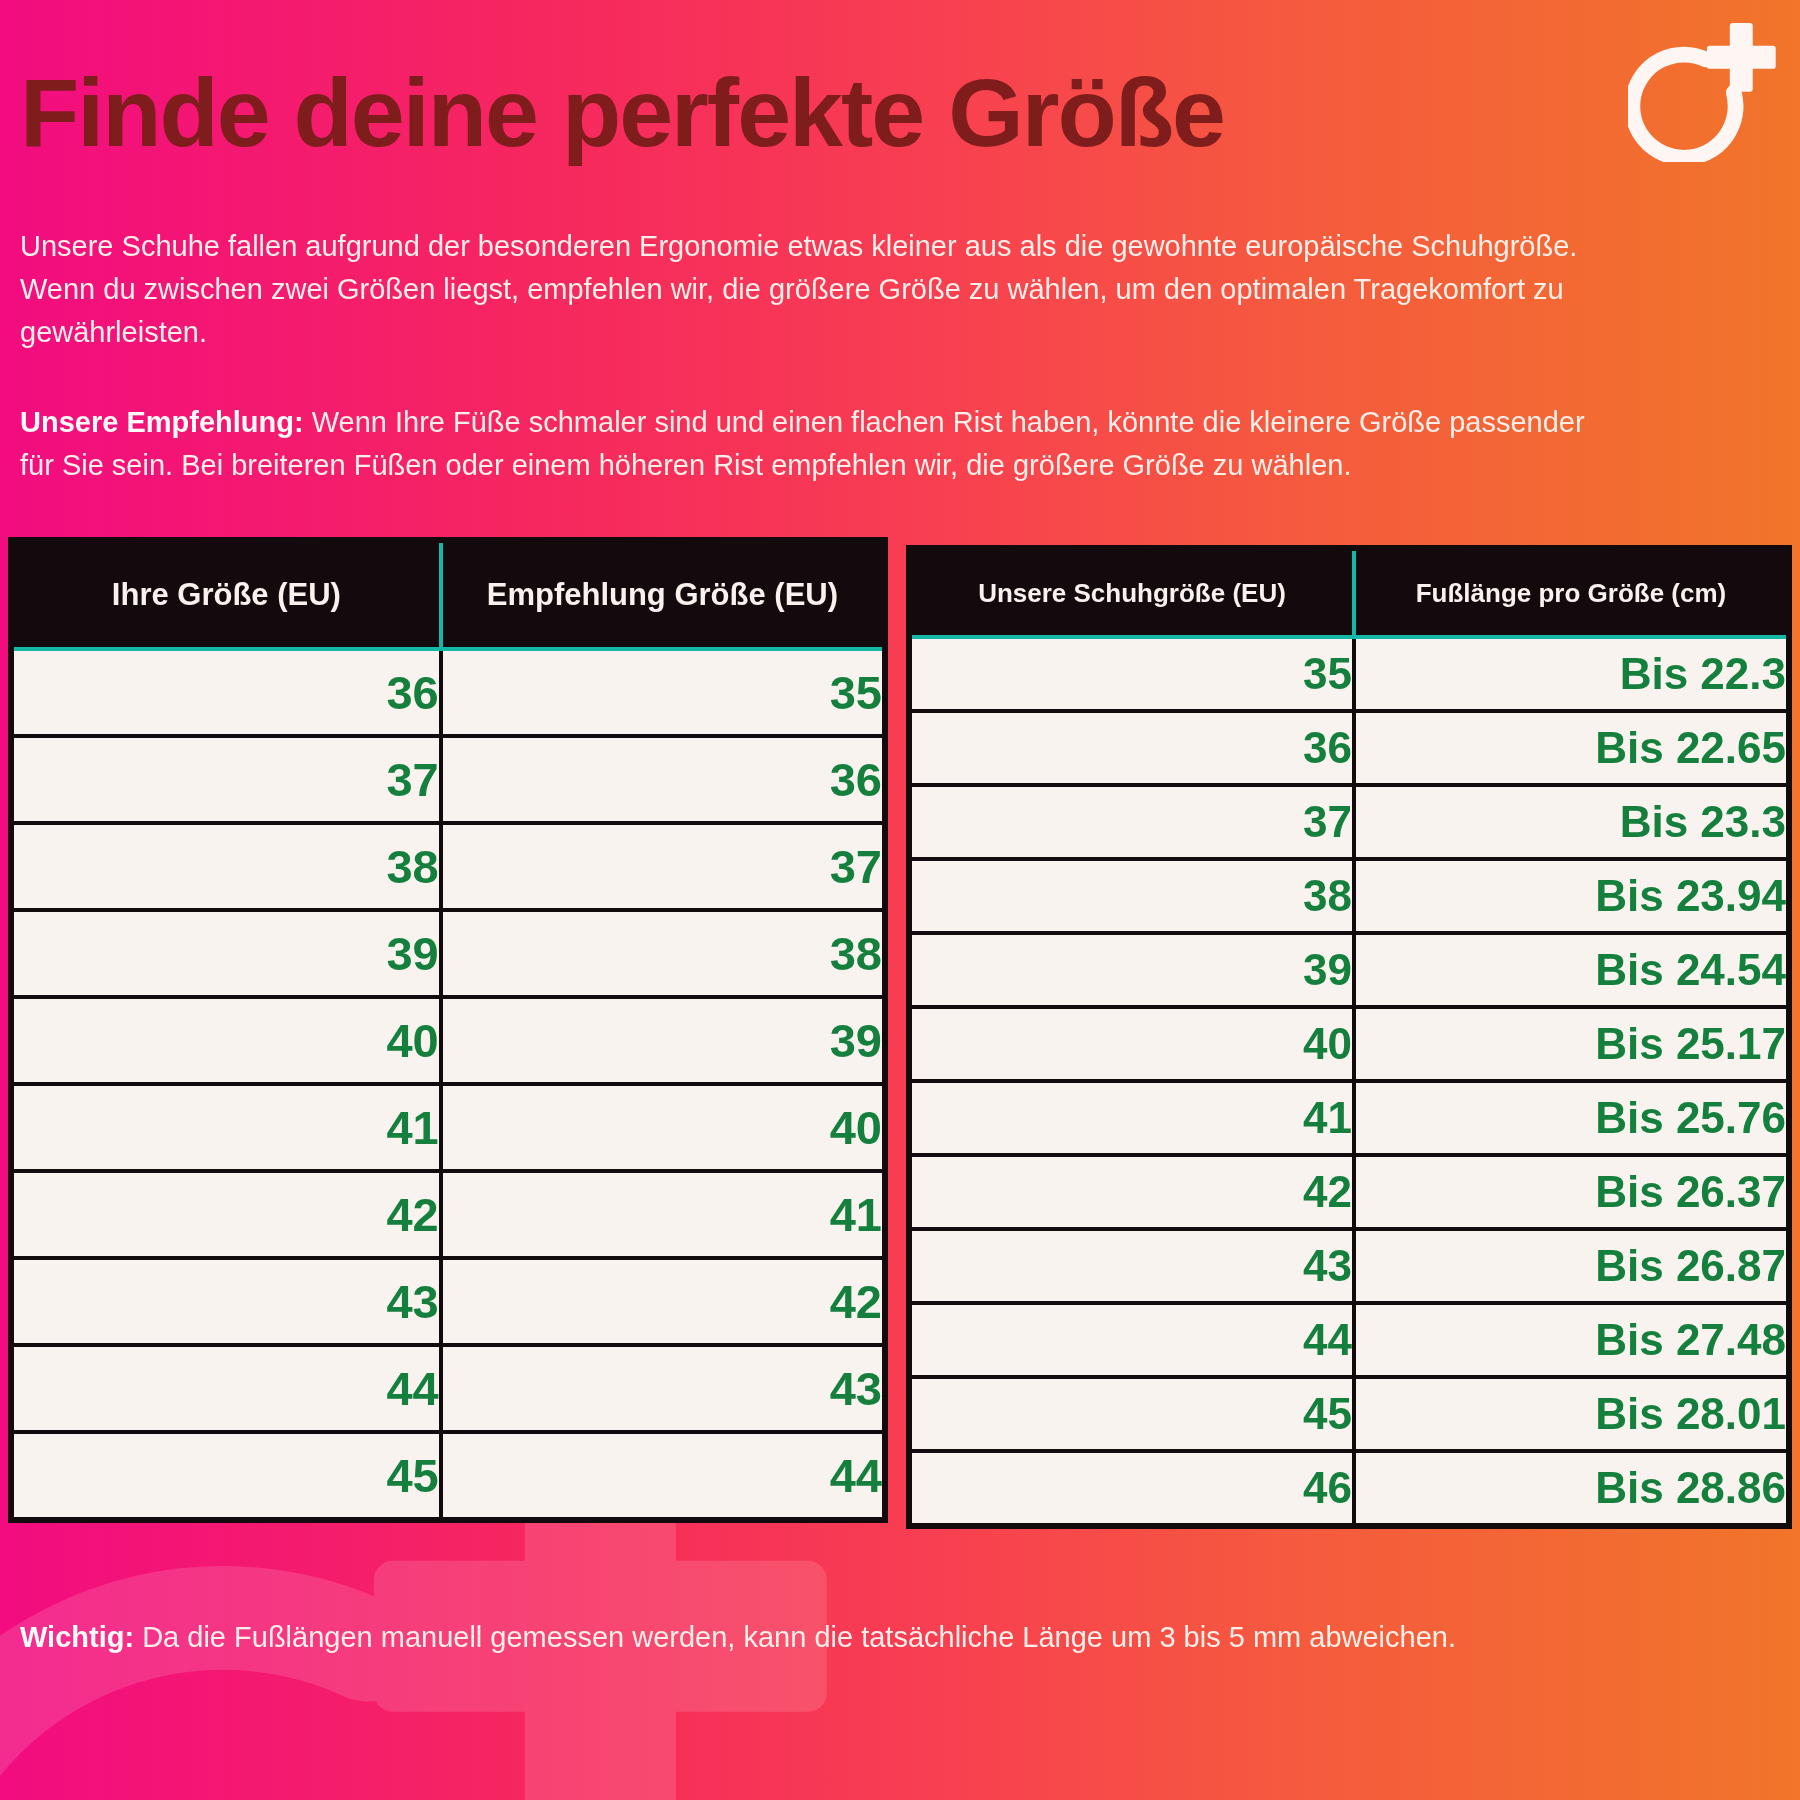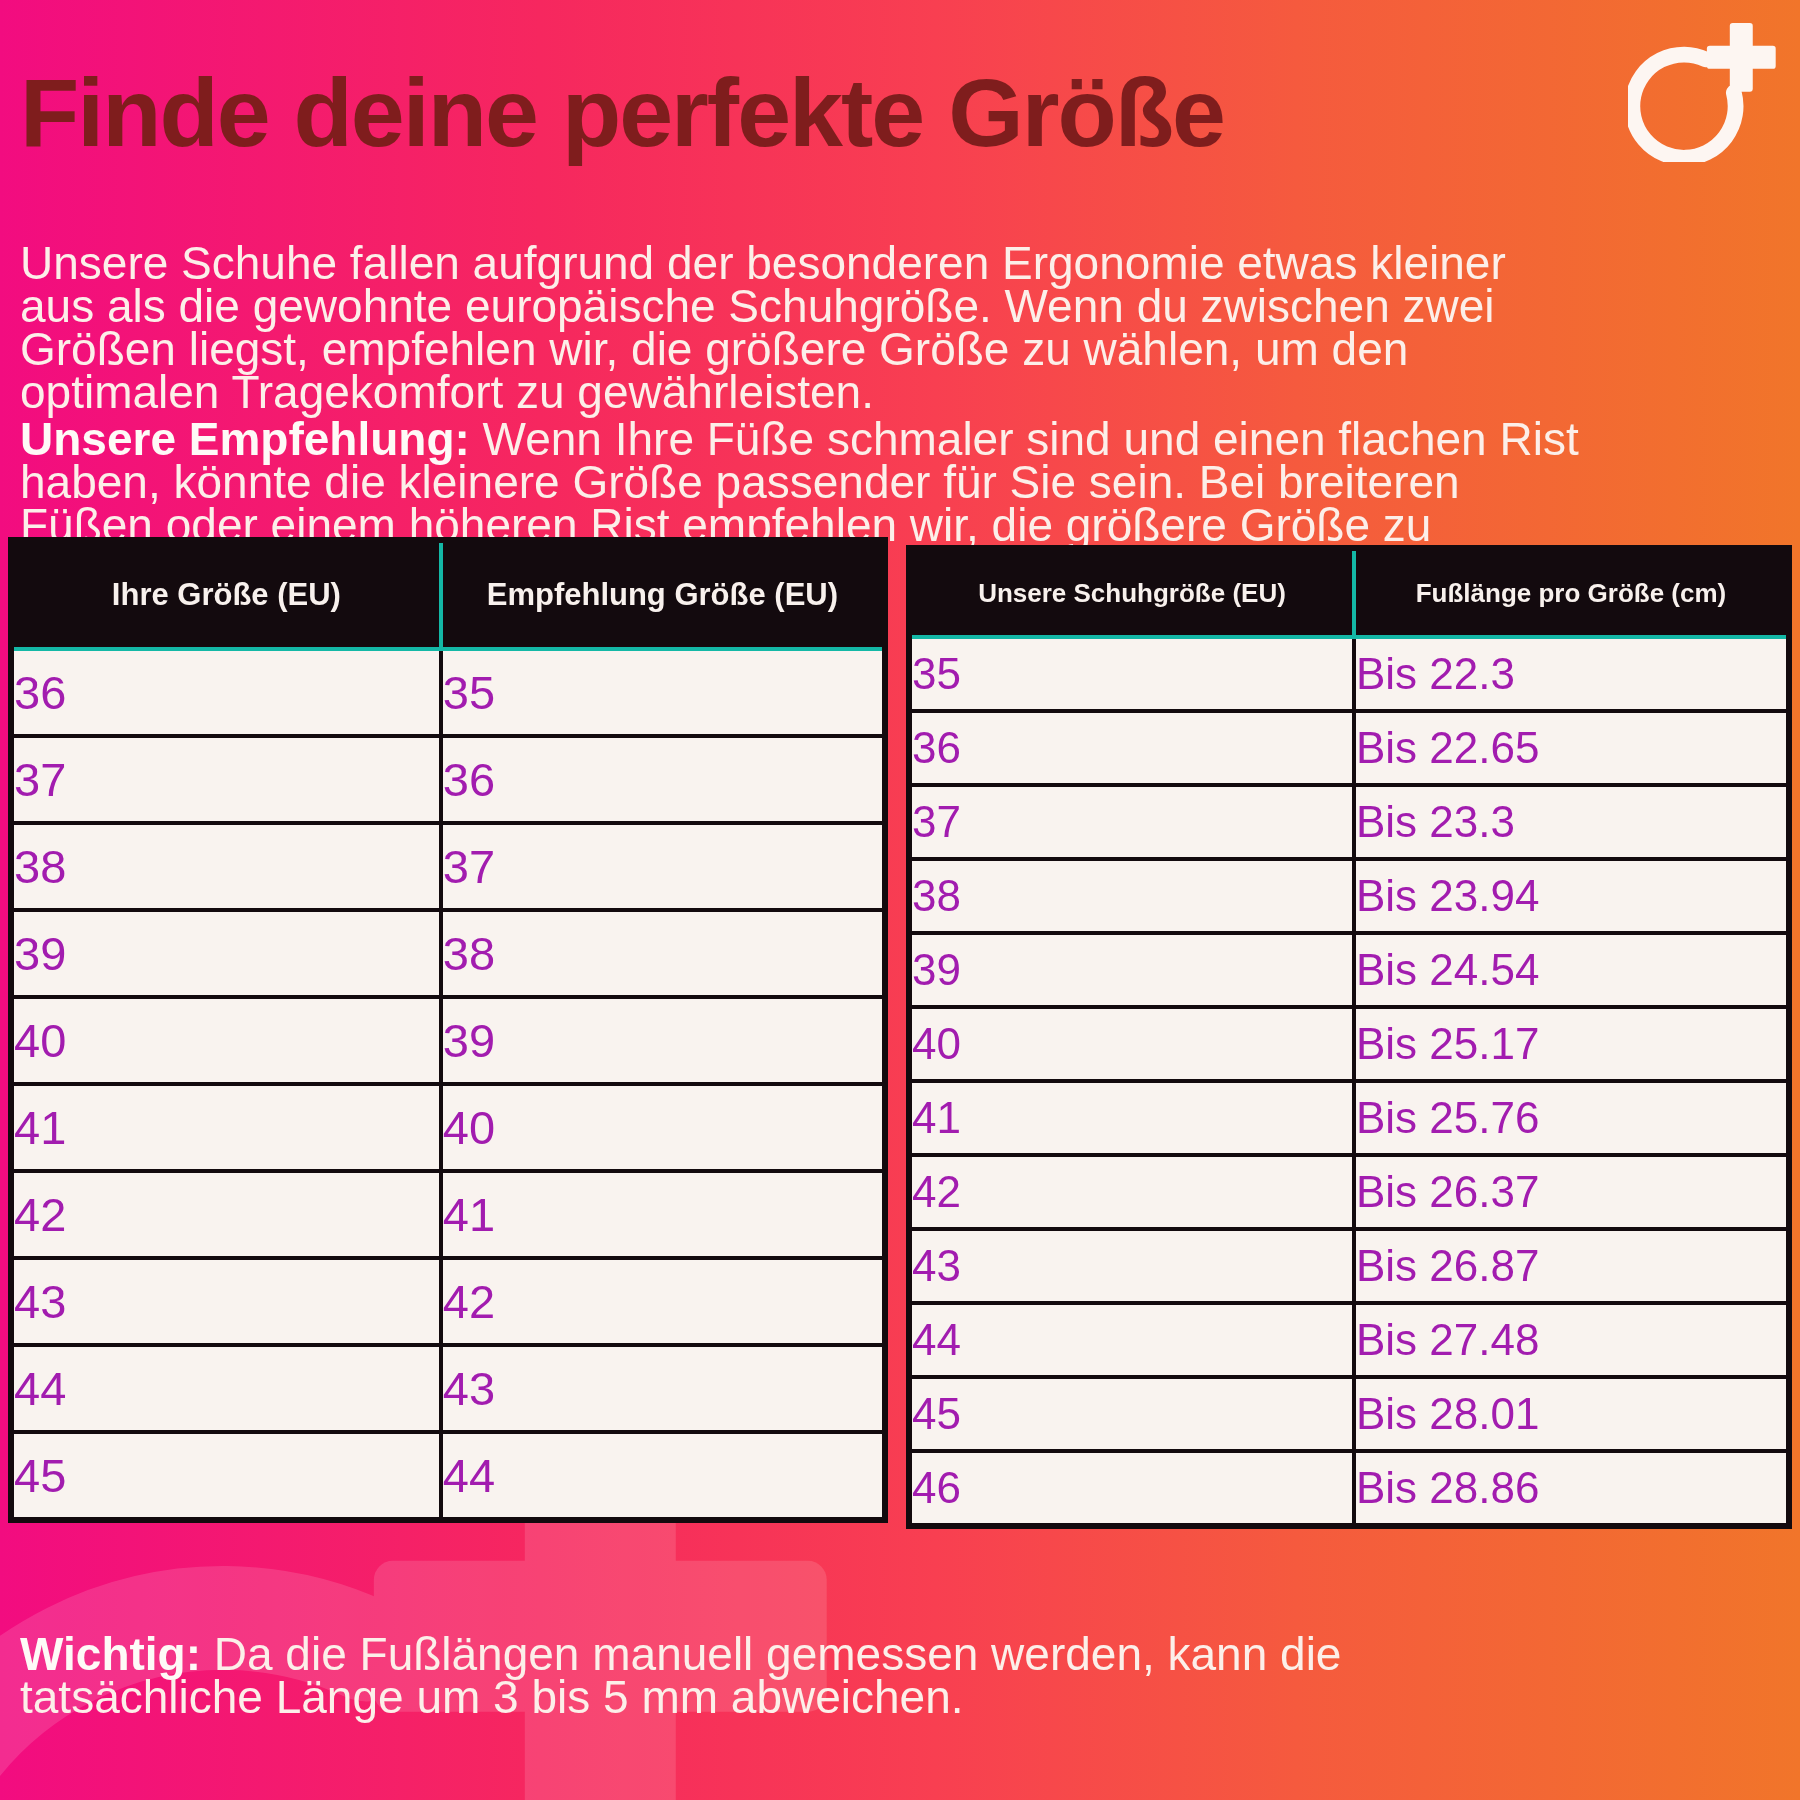--- a/index.html
+++ b/index.html
@@ -9,37 +9,37 @@
     font-family:"Liberation Sans", sans-serif;
     -webkit-font-smoothing:antialiased;
   }
   .title{
     position:absolute;left:20px;top:62px;margin:0;
     font-size:97px;font-weight:800;letter-spacing:-2px;
     color:#7f1d1d;line-height:1.05;white-space:nowrap;
   }
   .para{
     position:absolute;left:20px;width:1572px;
-    font-size:46px;line-height:43px;color:#fcefe9;font-weight:500;
+    font-size:29px;line-height:43px;color:#fcefe9;font-weight:500;
   }
   .para b{font-weight:800;color:#fefaf7;}
   .intro{top:196px;}
   .rec{top:372px;}
   .note{top:1587px;width:1530px;}
   table{
     position:absolute;border-collapse:collapse;background:#f9f3ef;
     table-layout:fixed;border:6px solid #130a0e;
   }
   th{
     background:#130a0e;color:#f8f1ed;font-weight:700;
     border:4px solid #14b8a6;text-align:center;padding:0;
   }
   td{
-    border:4px solid #130a0e;text-align:left;vertical-align:middle;
-    padding:0;color:#a21caf;font-weight:400;
+    border:4px solid #130a0e;text-align:right;vertical-align:middle;
+    padding:0;color:#15803d;font-weight:700;
   }
   .tbl-left{left:8px;top:537px;width:880px;}
   .tbl-left th{height:104px;font-size:31px;}
   .tbl-left td{height:83px;font-size:47px;}
   .tbl-left .c1{width:48.6%;}
   .tbl-right{left:906px;top:545px;width:886px;}
   .tbl-right th{height:84px;font-size:26px;}
   .tbl-right td{height:70px;font-size:44px;}
   .tbl-right .c1{width:50%;}
   .logo{position:absolute;left:1628px;top:10px;width:152px;height:152px;}

